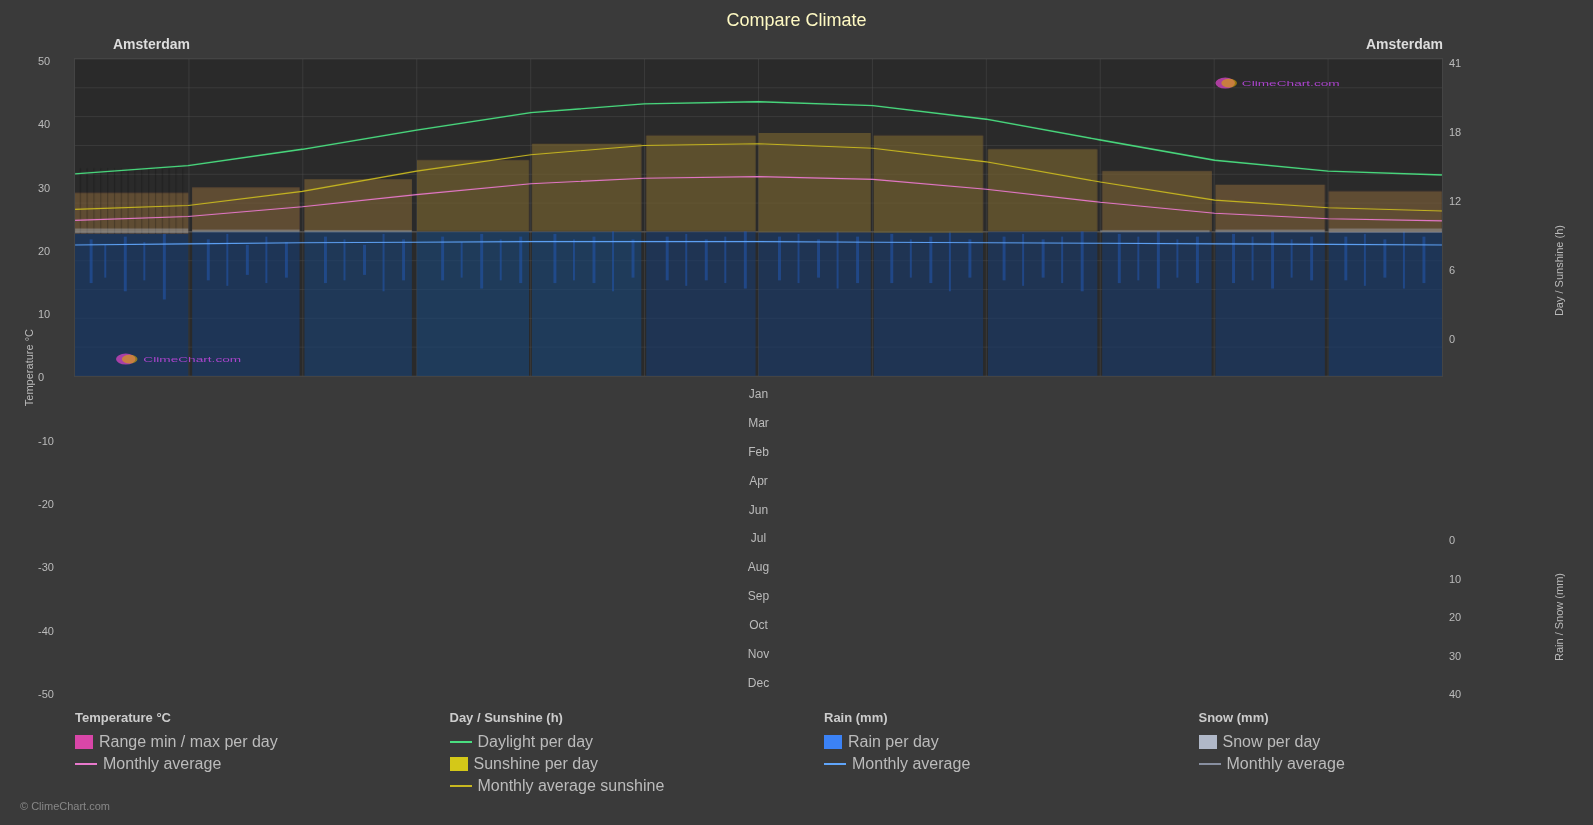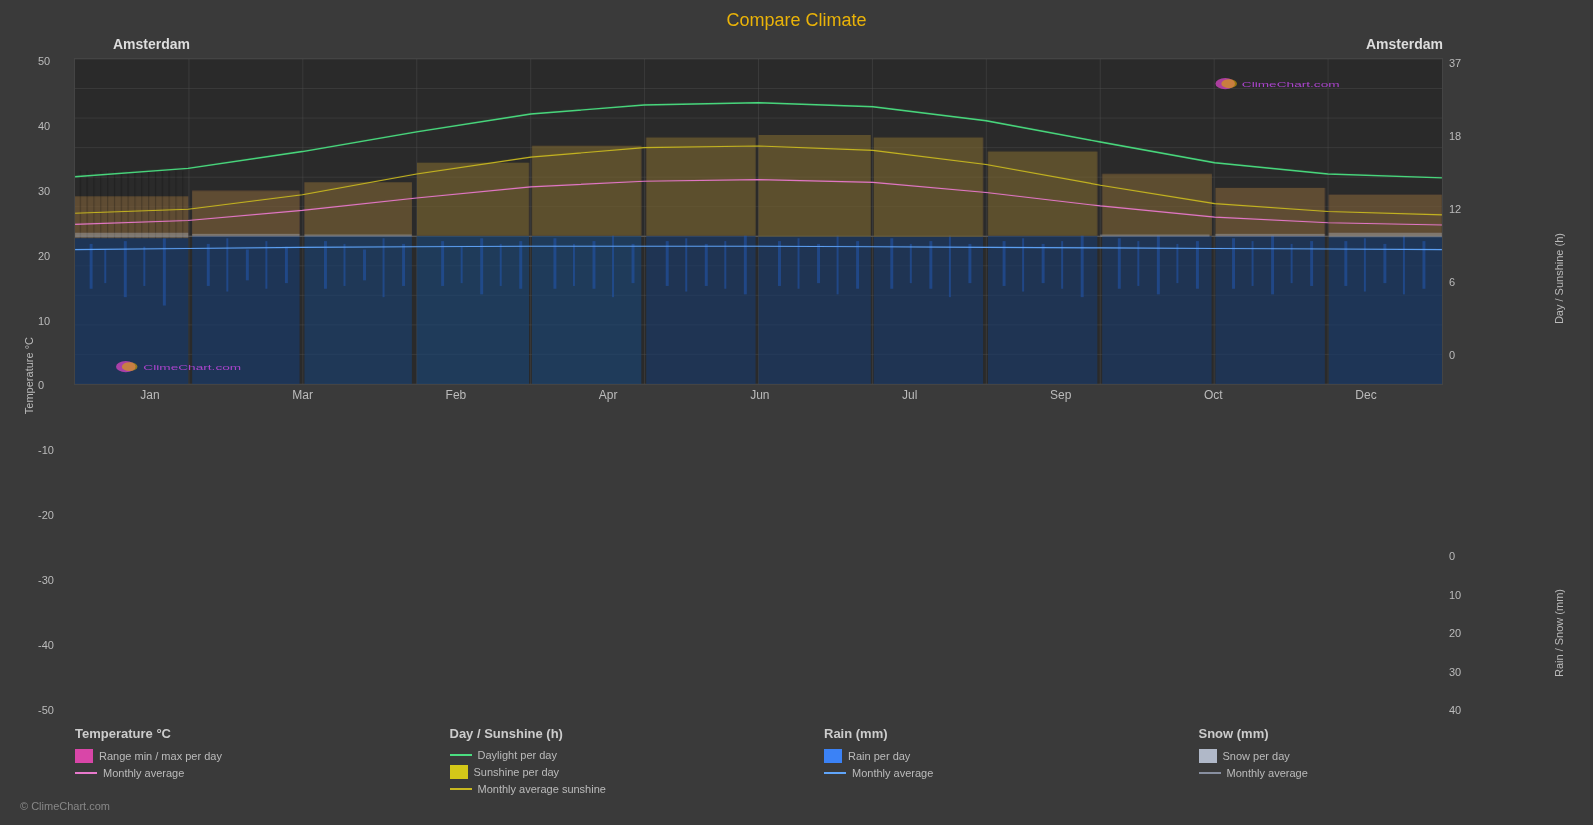--- a/index.html
+++ b/index.html
@@ -13,21 +13,21 @@
     }
     .container {
       width: 1593px;
       height: 825px;
       display: flex;
       flex-direction: column;
       padding: 10px 20px 10px 20px;
     }
     .title {
       text-align: center;
-      color: #eab308;
+      color: #fef9c3;
       font-size: 18px;
       font-weight: normal;
       margin-bottom: 5px;
     }
     .chart-svg {
       position: absolute;
       top: 0; left: 0;
       width: 100%; height: 100%;
     }
     .axis-tick {
@@ -63,21 +63,21 @@
     .legend-title {
       font-size: 13px;
       color: #ccc;
       font-weight: bold;
       margin-bottom: 4px;
     }
     .legend-item {
       display: flex;
       align-items: center;
       gap: 6px;
-      font-size: 11px;
+      font-size: 16px;
       color: #bbb;
     }
     .legend-swatch {
       width: 18px;
       height: 14px;
       display: inline-block;
       flex-shrink: 0;
     }
     .legend-line {
       width: 22px;
@@ -347,38 +347,40 @@
           <circle cx="52" cy="549" r="10" fill="#cc44bb" opacity="0.8"></circle>
           <circle cx="56" cy="549" r="8" fill="#ddaa00" opacity="0.6"></circle>
 
           <text x="1195" y="50" font-size="14" fill="#aa44cc" font-family="Arial">ClimeChart.com</text>
           <circle cx="1178" cy="44" r="10" fill="#cc44bb" opacity="0.8"></circle>
           <circle cx="1182" cy="44" r="8" fill="#ddaa00" opacity="0.6"></circle>
 
         </svg>
       </div>
 
-      <div class="x-axis-months" style="display:flex; justify-content:space-around; padding:3px 0;">
+      <div class="x-axis-months" style="display:flex; justify-content:space-around; padding:3px 0;flex-direction:column;">
         <span class="month-label">Jan</span>
         <span class="month-label">Mar</span>
         <span class="month-label">Feb</span>
         <span class="month-label">Apr</span>
         <span class="month-label">Jun</span>
         <span class="month-label">Jul</span>
+        <span class="month-label">Aug</span>
         <span class="month-label">Sep</span>
         <span class="month-label">Oct</span>
+        <span class="month-label">Nov</span>
         <span class="month-label">Dec</span>
       </div>
     </div>
 
     <div style="display:flex; flex-direction:column; width:130px; padding-left:2px;">
 
       <div style="flex:1; display:flex; flex-direction:row;">
         <div style="display:flex; flex-direction:column; justify-content:space-between; align-items:flex-start; padding-left:4px; flex:1; padding-top:22px; padding-bottom:160px;">
-          <span class="axis-tick">37</span>
+          <span class="axis-tick">41</span>
           <span class="axis-tick">18</span>
           <span class="axis-tick">12</span>
           <span class="axis-tick">6</span>
           <span class="axis-tick">0</span>
         </div>
 
         <div style="display:flex; align-items:center; width:20px;">
           <span style="writing-mode:vertical-rl; transform:rotate(180deg); font-size:11px; color:#bbb; white-space:nowrap;">Day / Sunshine (h)</span>
         </div>
       </div>

